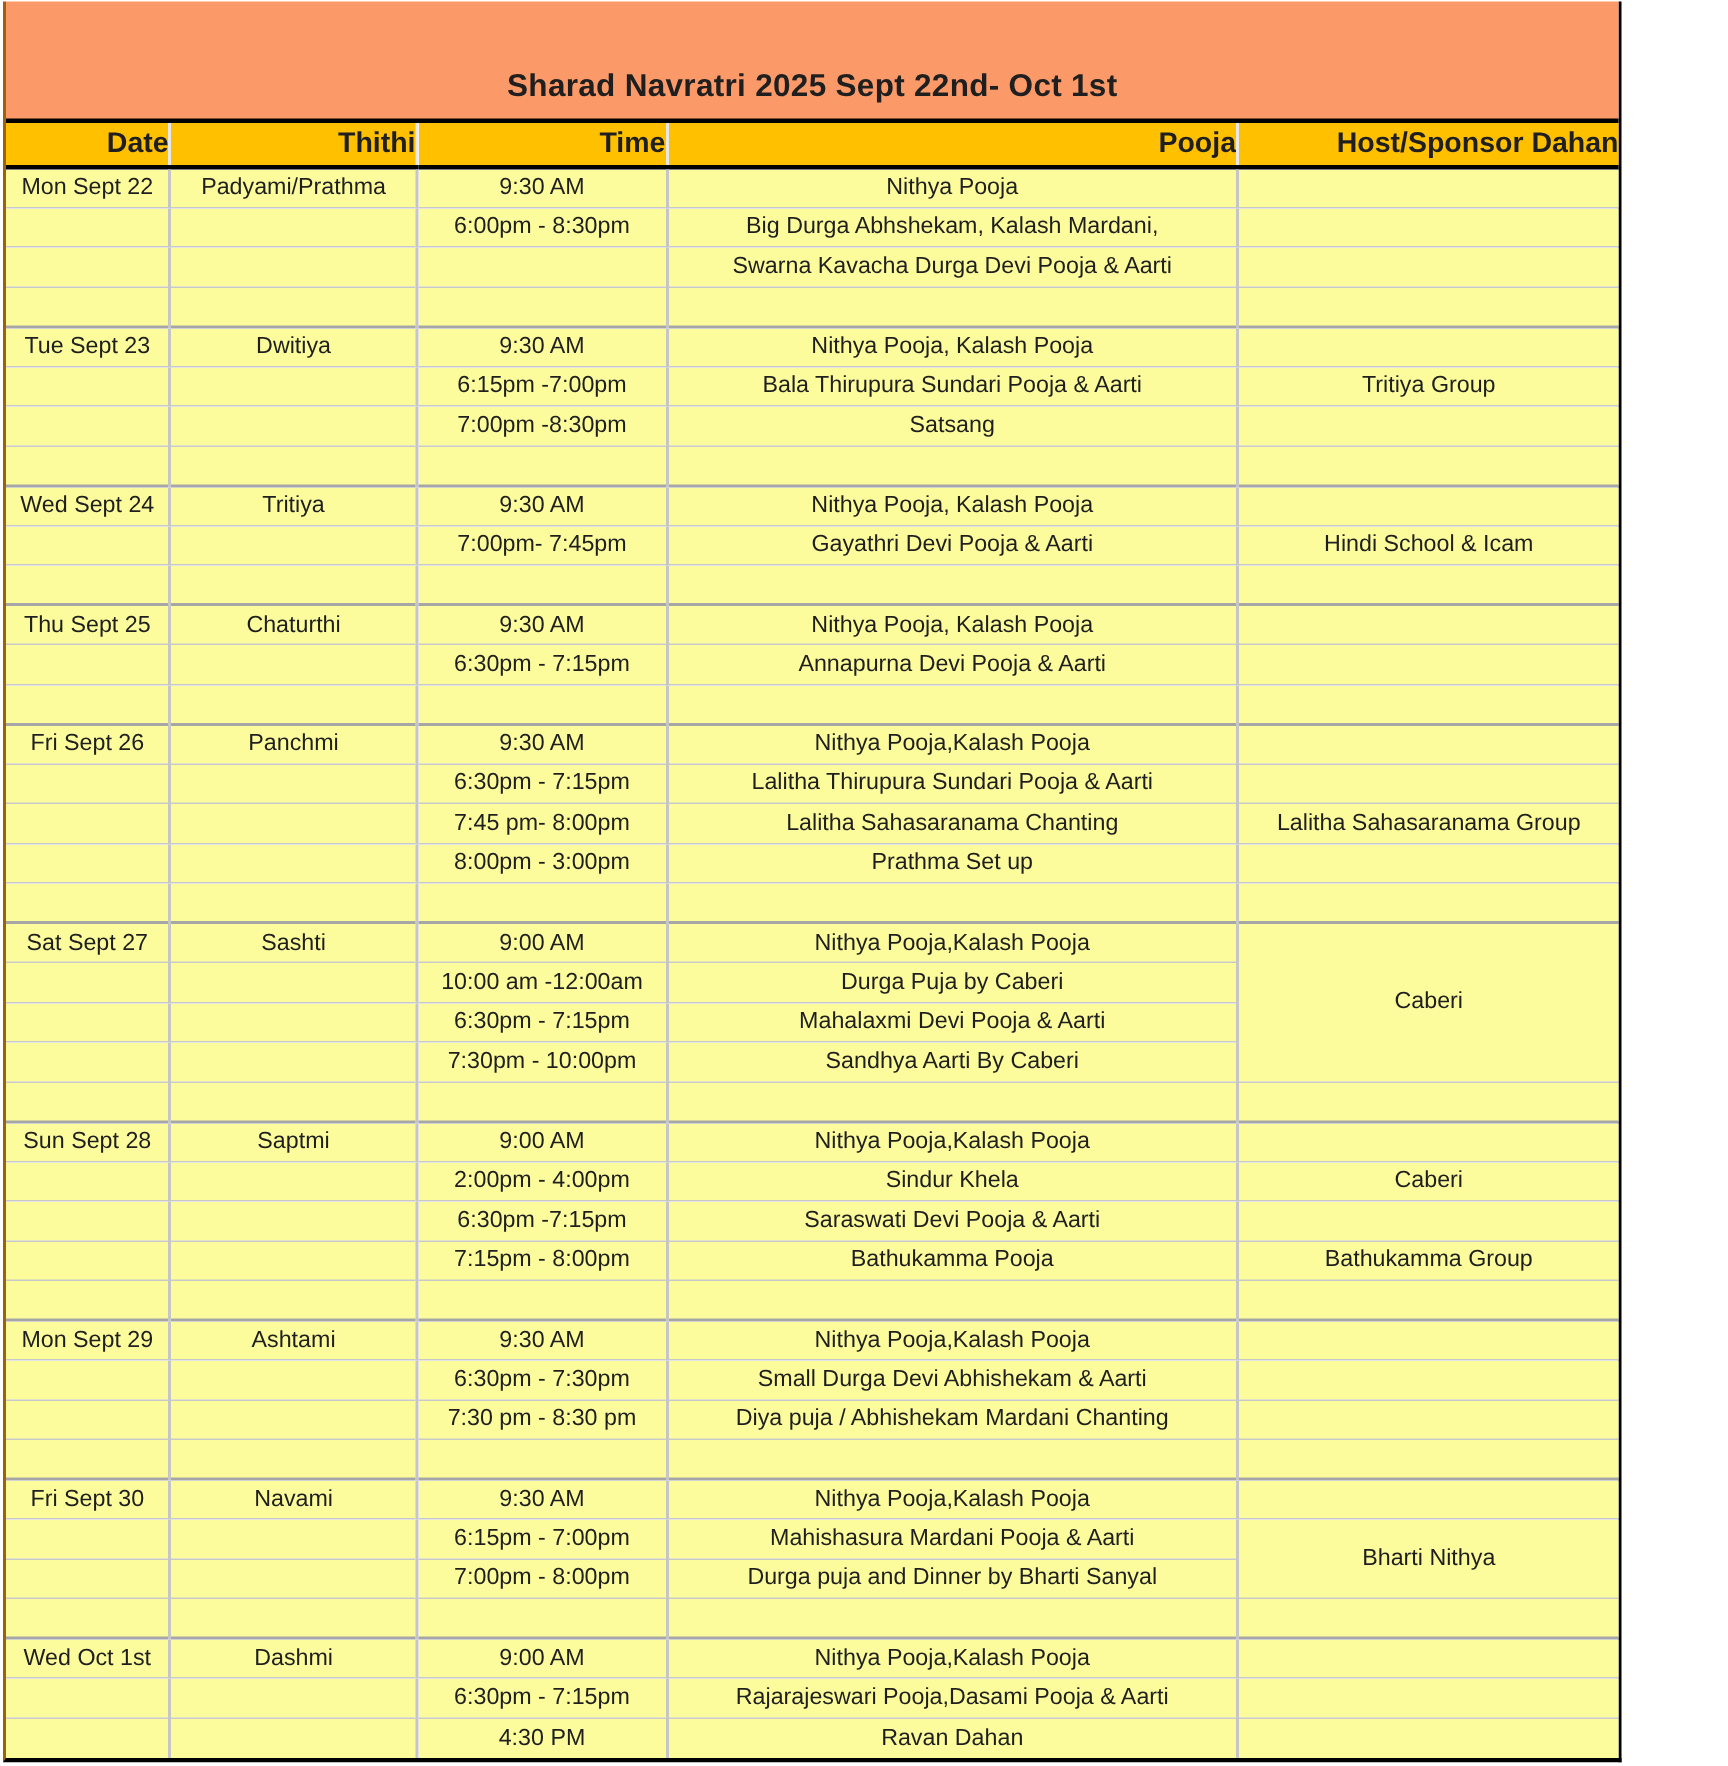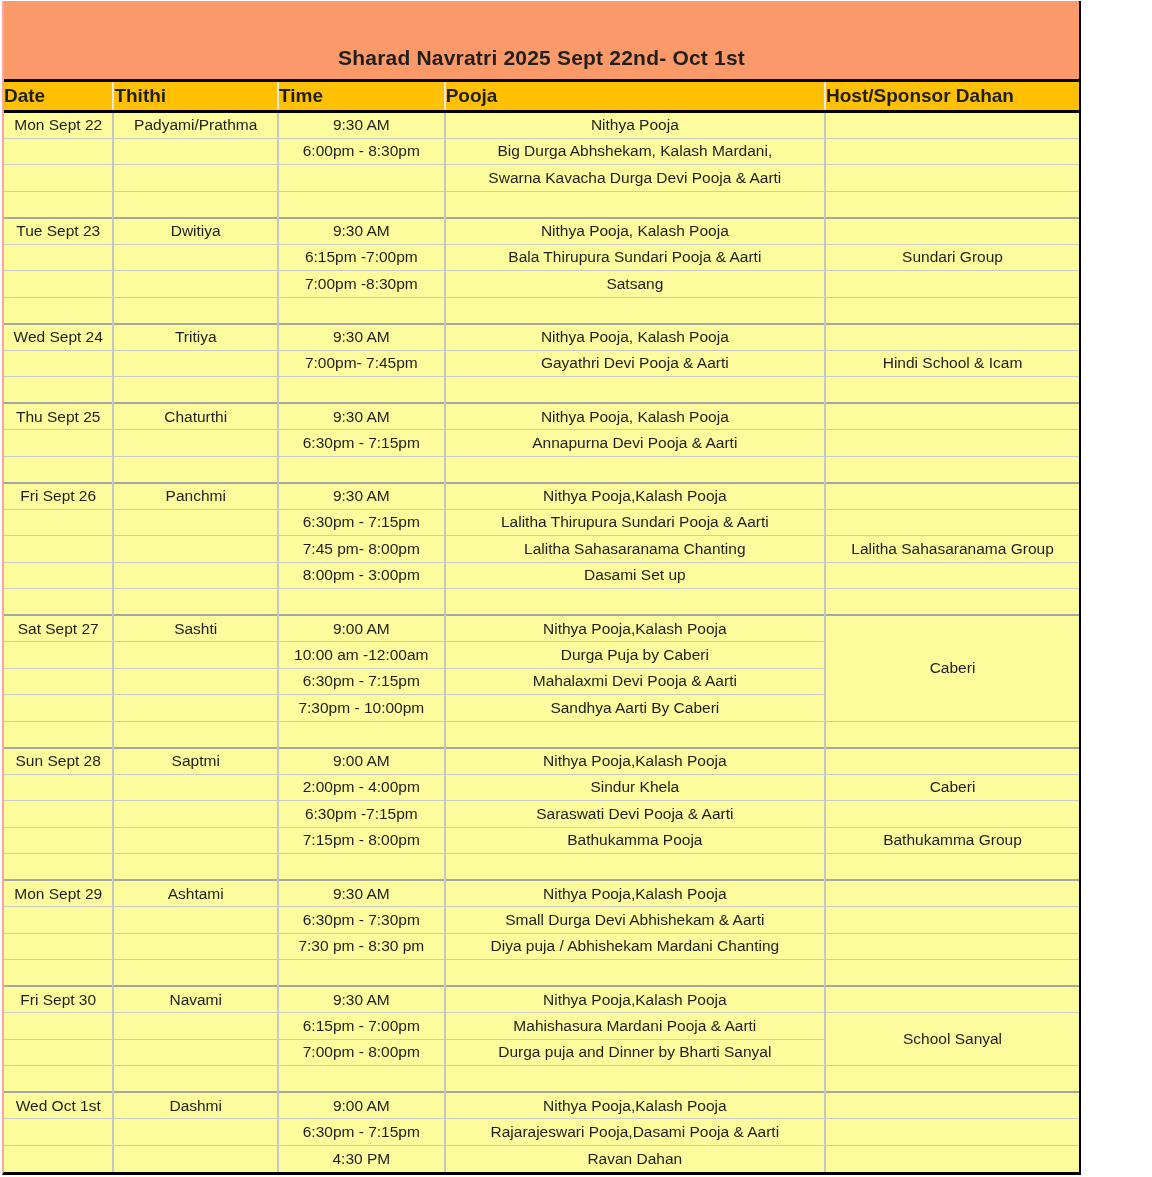--- a/index.html
+++ b/index.html
@@ -5,21 +5,21 @@
   html, body {
     margin: 0;
     padding: 0;
     background: #ffffff;
     width: 1152px;
     font-family: "Liberation Sans", "DejaVu Sans", sans-serif;
   }
   .sheet {
     width: 1075px;
     margin: 1px 0 0 2px;
-    border-left: 2px solid #fca5a5;
+    border-left: 2px solid #a16207;
     border-right: 2px solid #000;
     border-bottom: 3px solid #000;
     box-sizing: content-box;
   }
   .banner {
     height: 81px;
     background: #FB9A68;
     border-bottom: 3px solid #000;
     display: flex;
     align-items: flex-end;
@@ -37,21 +37,21 @@
     width: 100%;
     border-collapse: collapse;
     table-layout: fixed;
   }
   table.schedule th {
     background: #FFC000;
     height: 28px;
     font-size: 19px;
     font-weight: bold;
     color: #1f1f1f;
-    text-align: left;
+    text-align: right;
     vertical-align: middle;
     border-bottom: 3px solid #000;
     border-left: 2px solid #e8e8e8;
     padding: 0;
     overflow: hidden;
     white-space: nowrap;
   }
   table.schedule th:first-child { border-left: none; }
   table.schedule td {
     background: #FCFC9D;
@@ -129,21 +129,21 @@
           <td>Dwitiya</td>
           <td>9:30 AM</td>
           <td>Nithya Pooja, Kalash Pooja</td>
           <td></td>
         </tr>
         <tr>
           <td></td>
           <td></td>
           <td>6:15pm -7:00pm</td>
           <td>Bala Thirupura Sundari Pooja &amp; Aarti</td>
-          <td>Sundari Group</td>
+          <td>Tritiya Group</td>
         </tr>
         <tr>
           <td></td>
           <td></td>
           <td>7:00pm -8:30pm</td>
           <td>Satsang</td>
           <td></td>
         </tr>
         <tr>
           <td></td>
@@ -212,21 +212,21 @@
           <td></td>
           <td></td>
           <td>7:45 pm- 8:00pm</td>
           <td>Lalitha Sahasaranama Chanting</td>
           <td>Lalitha Sahasaranama Group</td>
         </tr>
         <tr>
           <td></td>
           <td></td>
           <td>8:00pm - 3:00pm</td>
-          <td>Dasami Set up</td>
+          <td>Prathma Set up</td>
           <td></td>
         </tr>
         <tr>
           <td></td>
           <td></td>
           <td></td>
           <td></td>
           <td></td>
         </tr>
         <tr class="group-start">
@@ -329,21 +329,21 @@
           <td>Navami</td>
           <td>9:30 AM</td>
           <td>Nithya Pooja,Kalash Pooja</td>
           <td></td>
         </tr>
         <tr>
           <td></td>
           <td></td>
           <td>6:15pm - 7:00pm</td>
           <td>Mahishasura Mardani Pooja &amp; Aarti</td>
-          <td rowspan="2" class="host-merged">School Sanyal</td>
+          <td rowspan="2" class="host-merged">Bharti Nithya</td>
         </tr>
         <tr>
           <td></td>
           <td></td>
           <td>7:00pm - 8:00pm</td>
           <td>Durga puja and Dinner by Bharti Sanyal</td>
         </tr>
         <tr>
           <td></td>
           <td></td>

